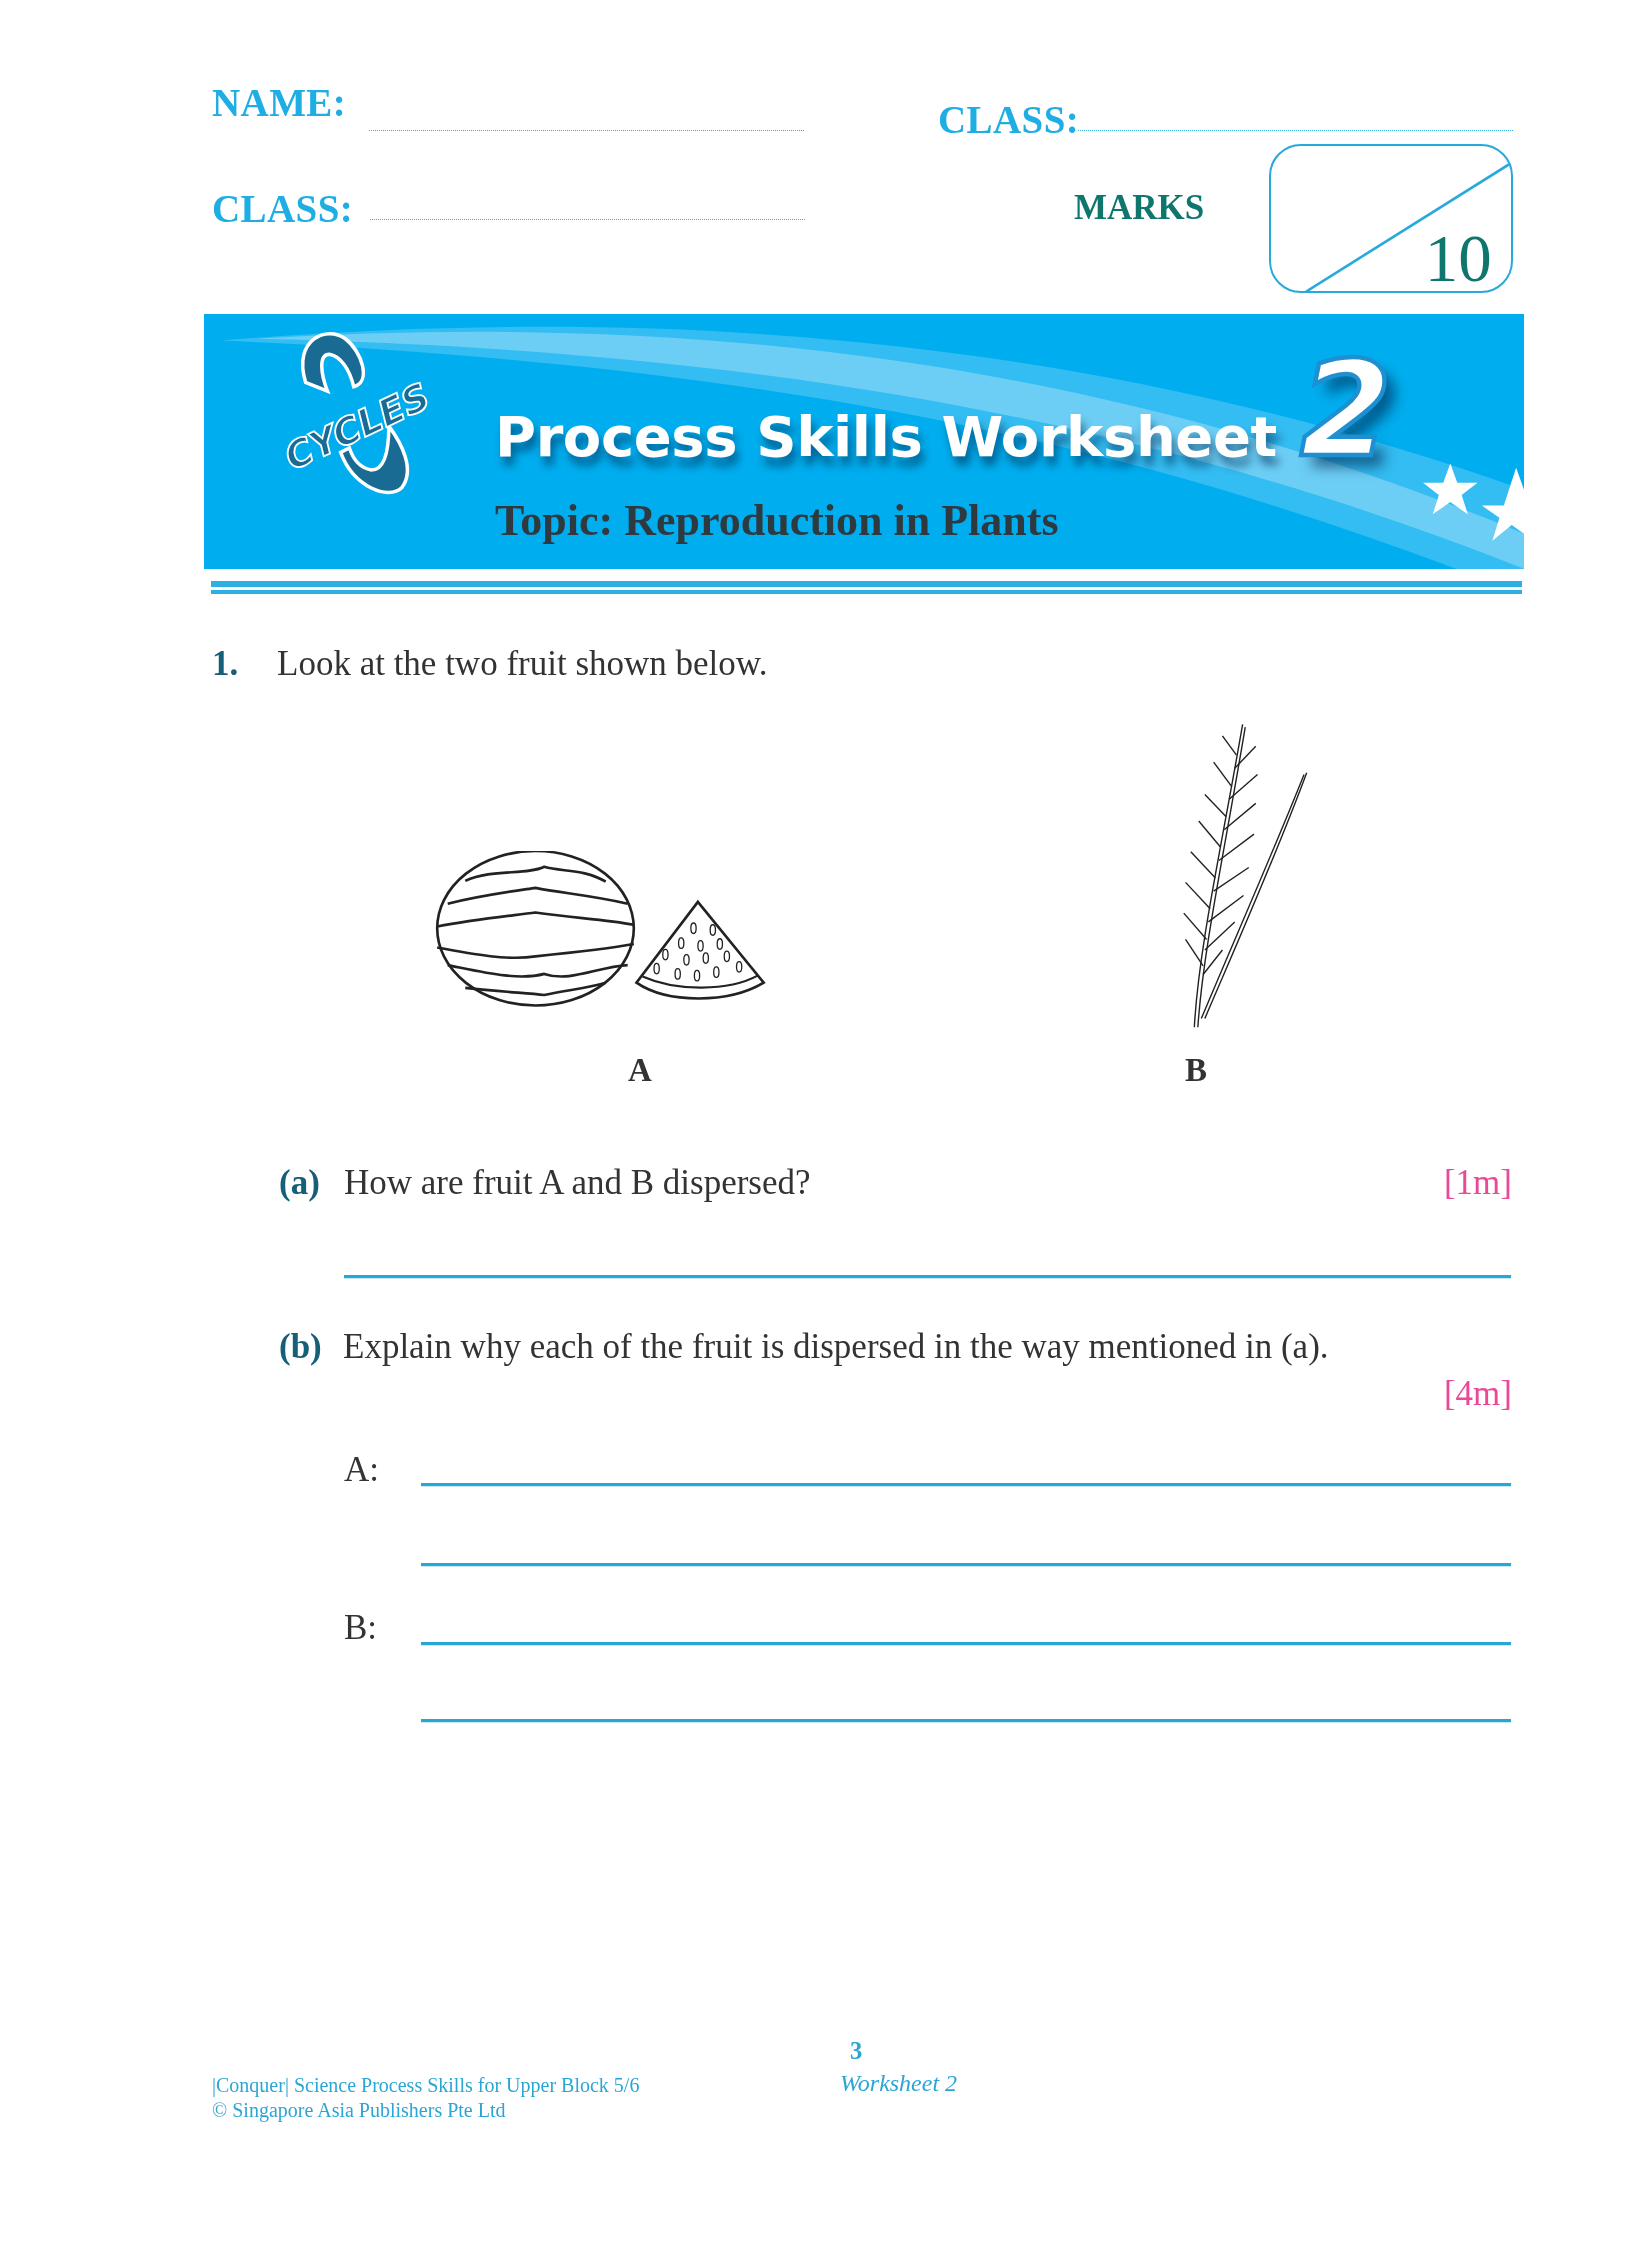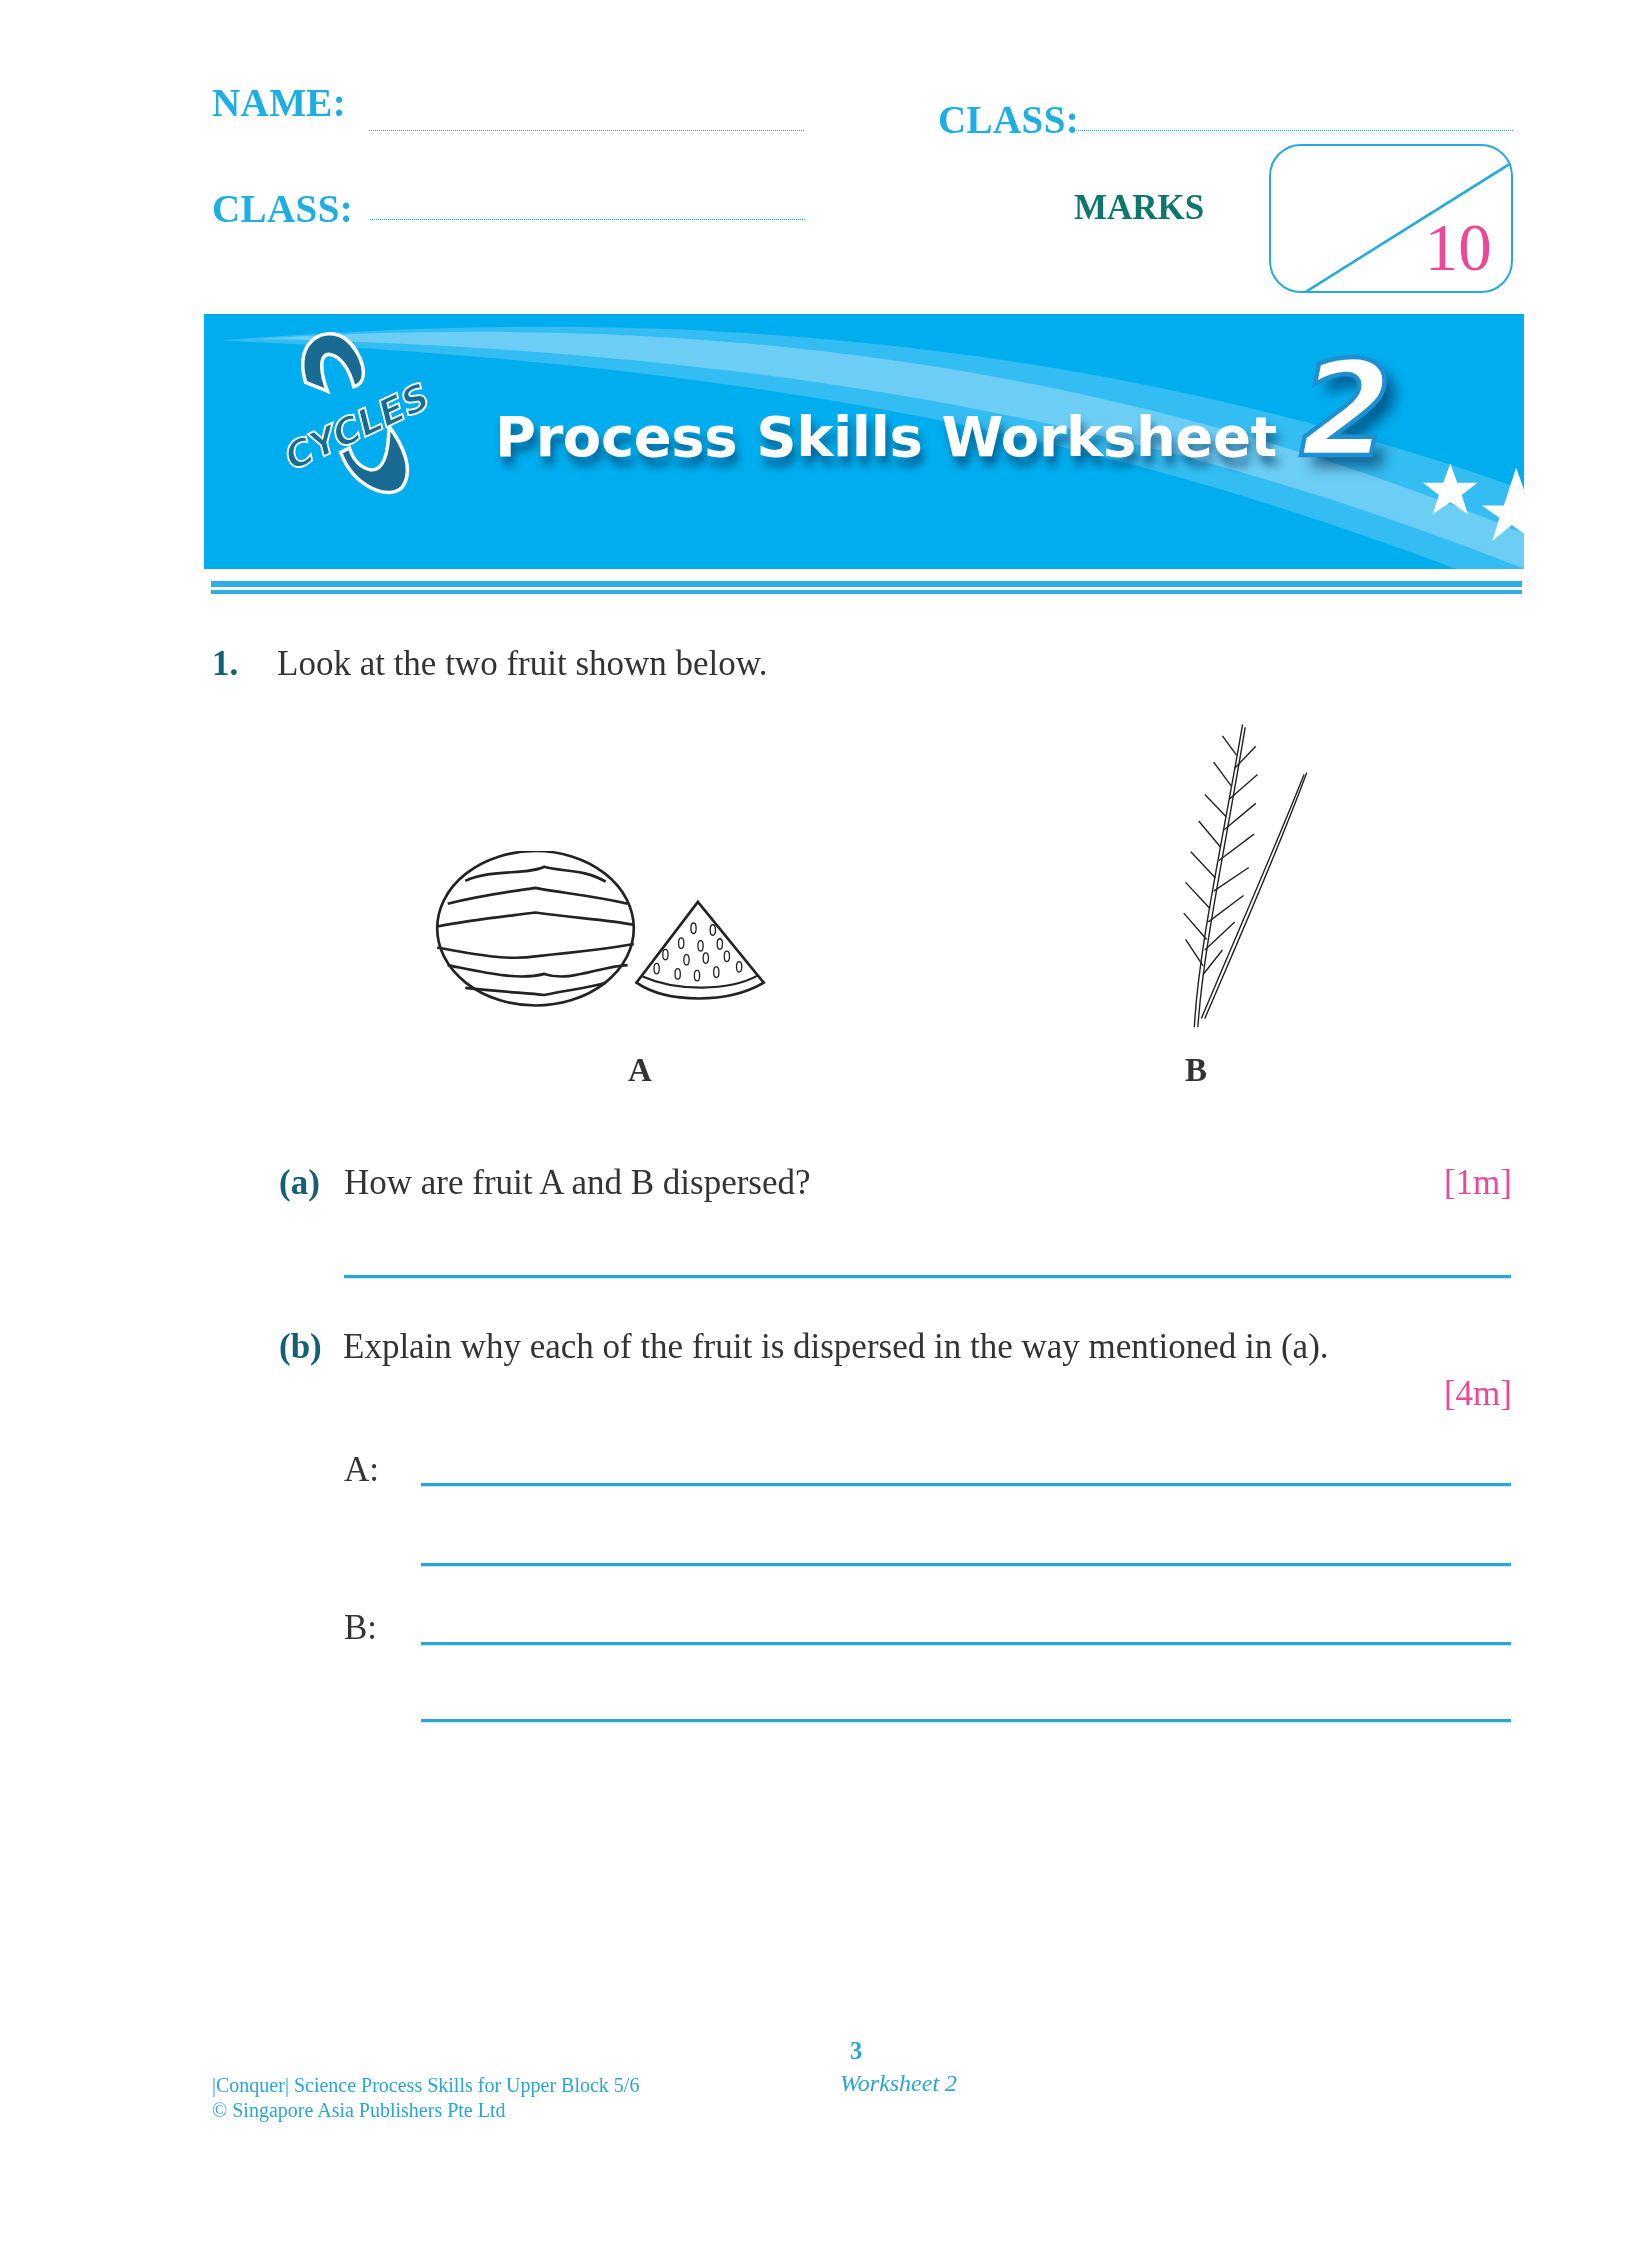--- a/index.html
+++ b/index.html
@@ -5,21 +5,21 @@
   html, body { margin:0; padding:0; background:#ffffff; }
   body { width:1649px; height:2247px; position:relative; overflow:hidden;
          font-family:"DejaVu Serif","Liberation Serif",serif; color:#333; }
   .abs { position:absolute; }
 
   .hdr-label { font-family:"Liberation Serif",serif; font-weight:bold; color:#1eaee4; font-size:39px; letter-spacing:0.4px; }
   .dotline { border-bottom:1.8px dotted #3aa8d4; height:0; }
 
   .marks-label { font-family:"Liberation Serif",serif; font-weight:bold; color:#0f766e; font-size:35px; }
   .marks-box { border:2.6px solid #27a9de; border-radius:32px; box-sizing:border-box; overflow:hidden; }
-  .marks-total { font-family:"Liberation Serif",serif; color:#ec4899; font-size:67px; }
+  .marks-total { font-family:"Liberation Serif",serif; color:#0f766e; font-size:67px;margin-top:11px; }
 
   .banner { background:#00aeef; overflow:hidden; }
   .banner-title { font-family:"DejaVu Sans",sans-serif; font-weight:bold; color:#ffffff; font-size:56px;
                   text-shadow: 3.5px 8.8px 8.8px rgba(0,40,80,0.55); letter-spacing:-0.4px; }
   .banner-num { font-family:"DejaVu Sans",sans-serif; font-weight:bold; font-style:italic; color:#ffffff; font-size:132px;
                 -webkit-text-stroke:4.4px #1e8fd0; text-shadow: 10.5px 12.3px 12.3px rgba(0,40,80,0.6); }
   .banner-topic { font-family:"Liberation Serif",serif; font-weight:bold; color:#2f3a40; font-size:44px; }
 
   .rule1 { background:#2cb0e2; height:6.1px; }
   .rule2 { background:#2cb0e2; height:3.5px; }
@@ -66,20 +66,21 @@
   <div class="abs" style="left:53px; top:7px; width:176px; height:184px;">
     <svg width="176" height="184" viewBox="0 0 200 210">
       <path d="M55,70 C40,20 80,5 100,20 C120,35 130,70 110,75 C105,55 95,40 82,38 C70,38 72,60 80,80 Z" fill="#1a6b94" stroke="#ffffff" stroke-width="4"></path>
       <path d="M95,150 C110,190 150,205 165,190 C180,170 165,140 150,120 C150,150 145,170 130,170 C118,168 110,160 105,145 Z" fill="#1a6b94" stroke="#ffffff" stroke-width="4"></path>
       <text x="20" y="140" transform="rotate(-25 100 110)" font-family="DejaVu Sans, sans-serif" font-weight="bold" font-style="italic" font-size="42" fill="#1a6b94" stroke="#ffffff" stroke-width="2">CYCLES</text>
     </svg>
   </div>
 
   <div class="abs banner-title" style="left:291px; top:90px;">Process Skills Worksheet</div>
   <div class="abs banner-num" style="left:1096px; top:17.6px;">2</div>
+  <div class="abs banner-topic" style="left:291px; top:181px;">Topic: Reproduction in Plants</div>
 </div>
 
 <div class="abs rule1" style="left:211px; top:581px; width:1311px;"></div>
 <div class="abs rule2" style="left:211px; top:590px; width:1311px;"></div>
 
 <div class="abs qnum" style="left:212px; top:644px;">1.</div>
 <div class="abs qtext" style="left:277px; top:644px;">Look at the two fruit shown below.</div>
 
 <svg class="abs" style="left:430px; top:851px;" width="369" height="158" viewBox="0 0 420 180">
   <ellipse cx="120" cy="88" rx="112" ry="88" fill="none" stroke="#222" stroke-width="3"></ellipse>

